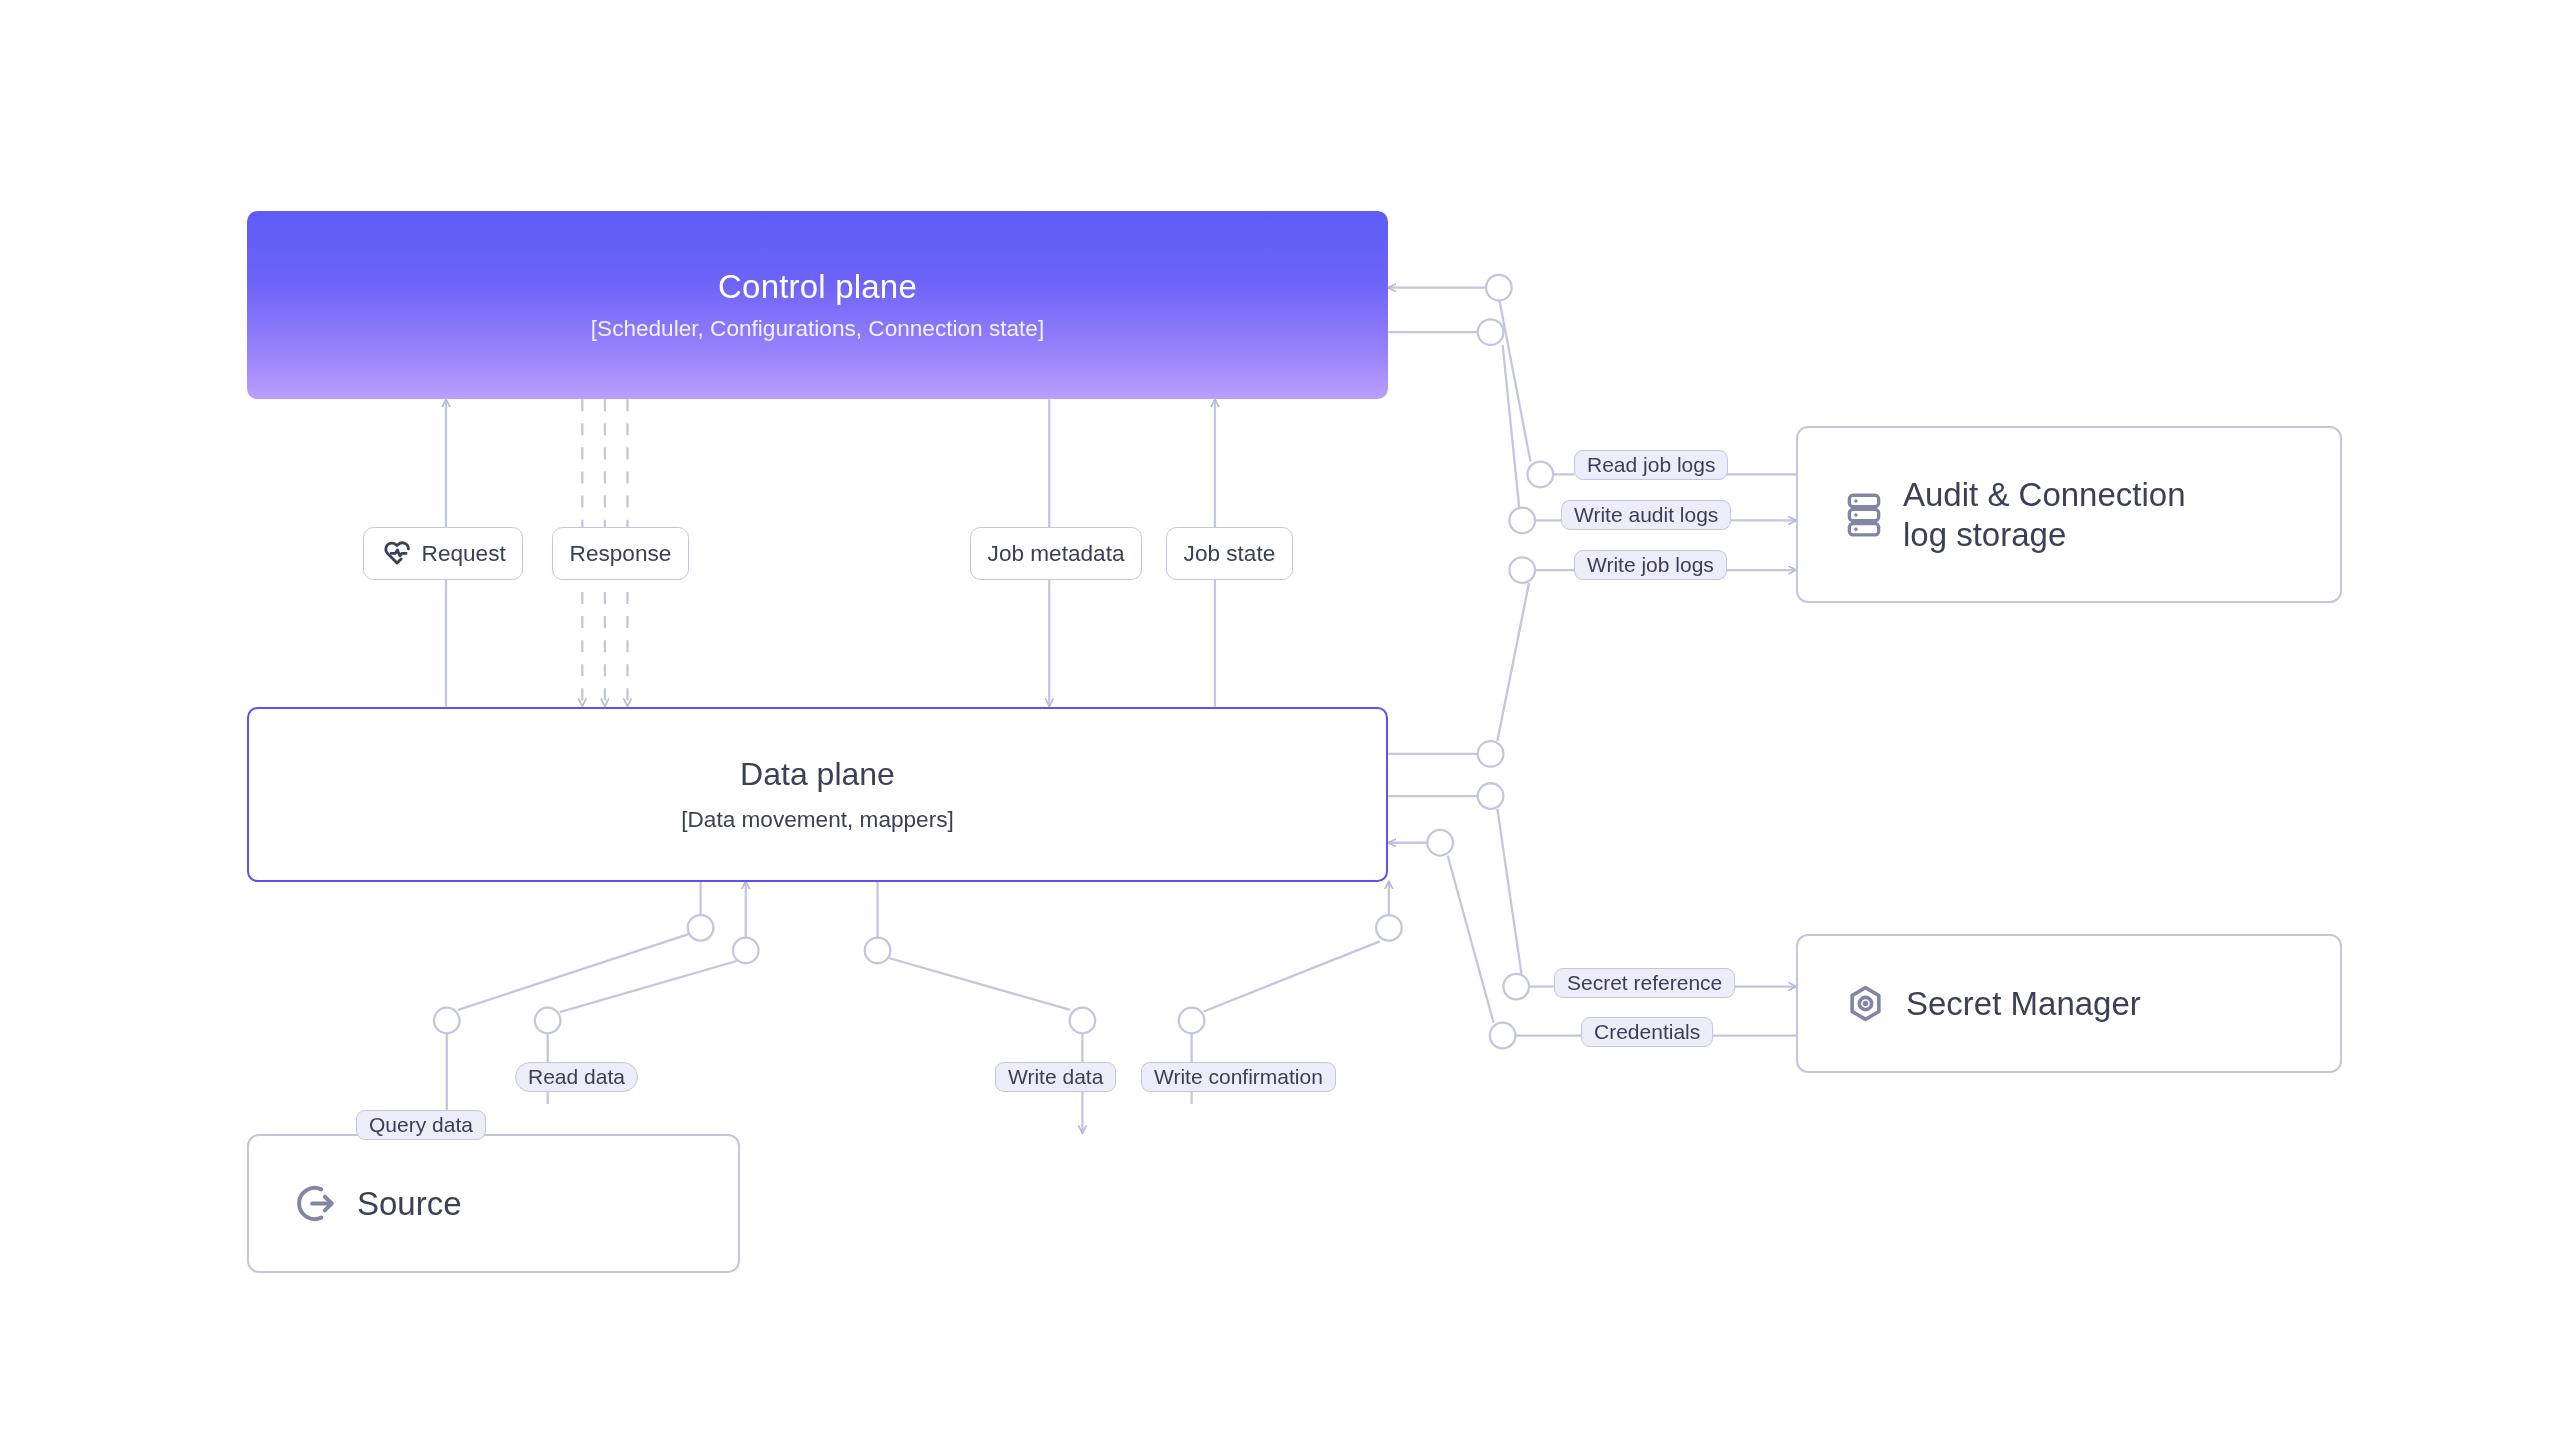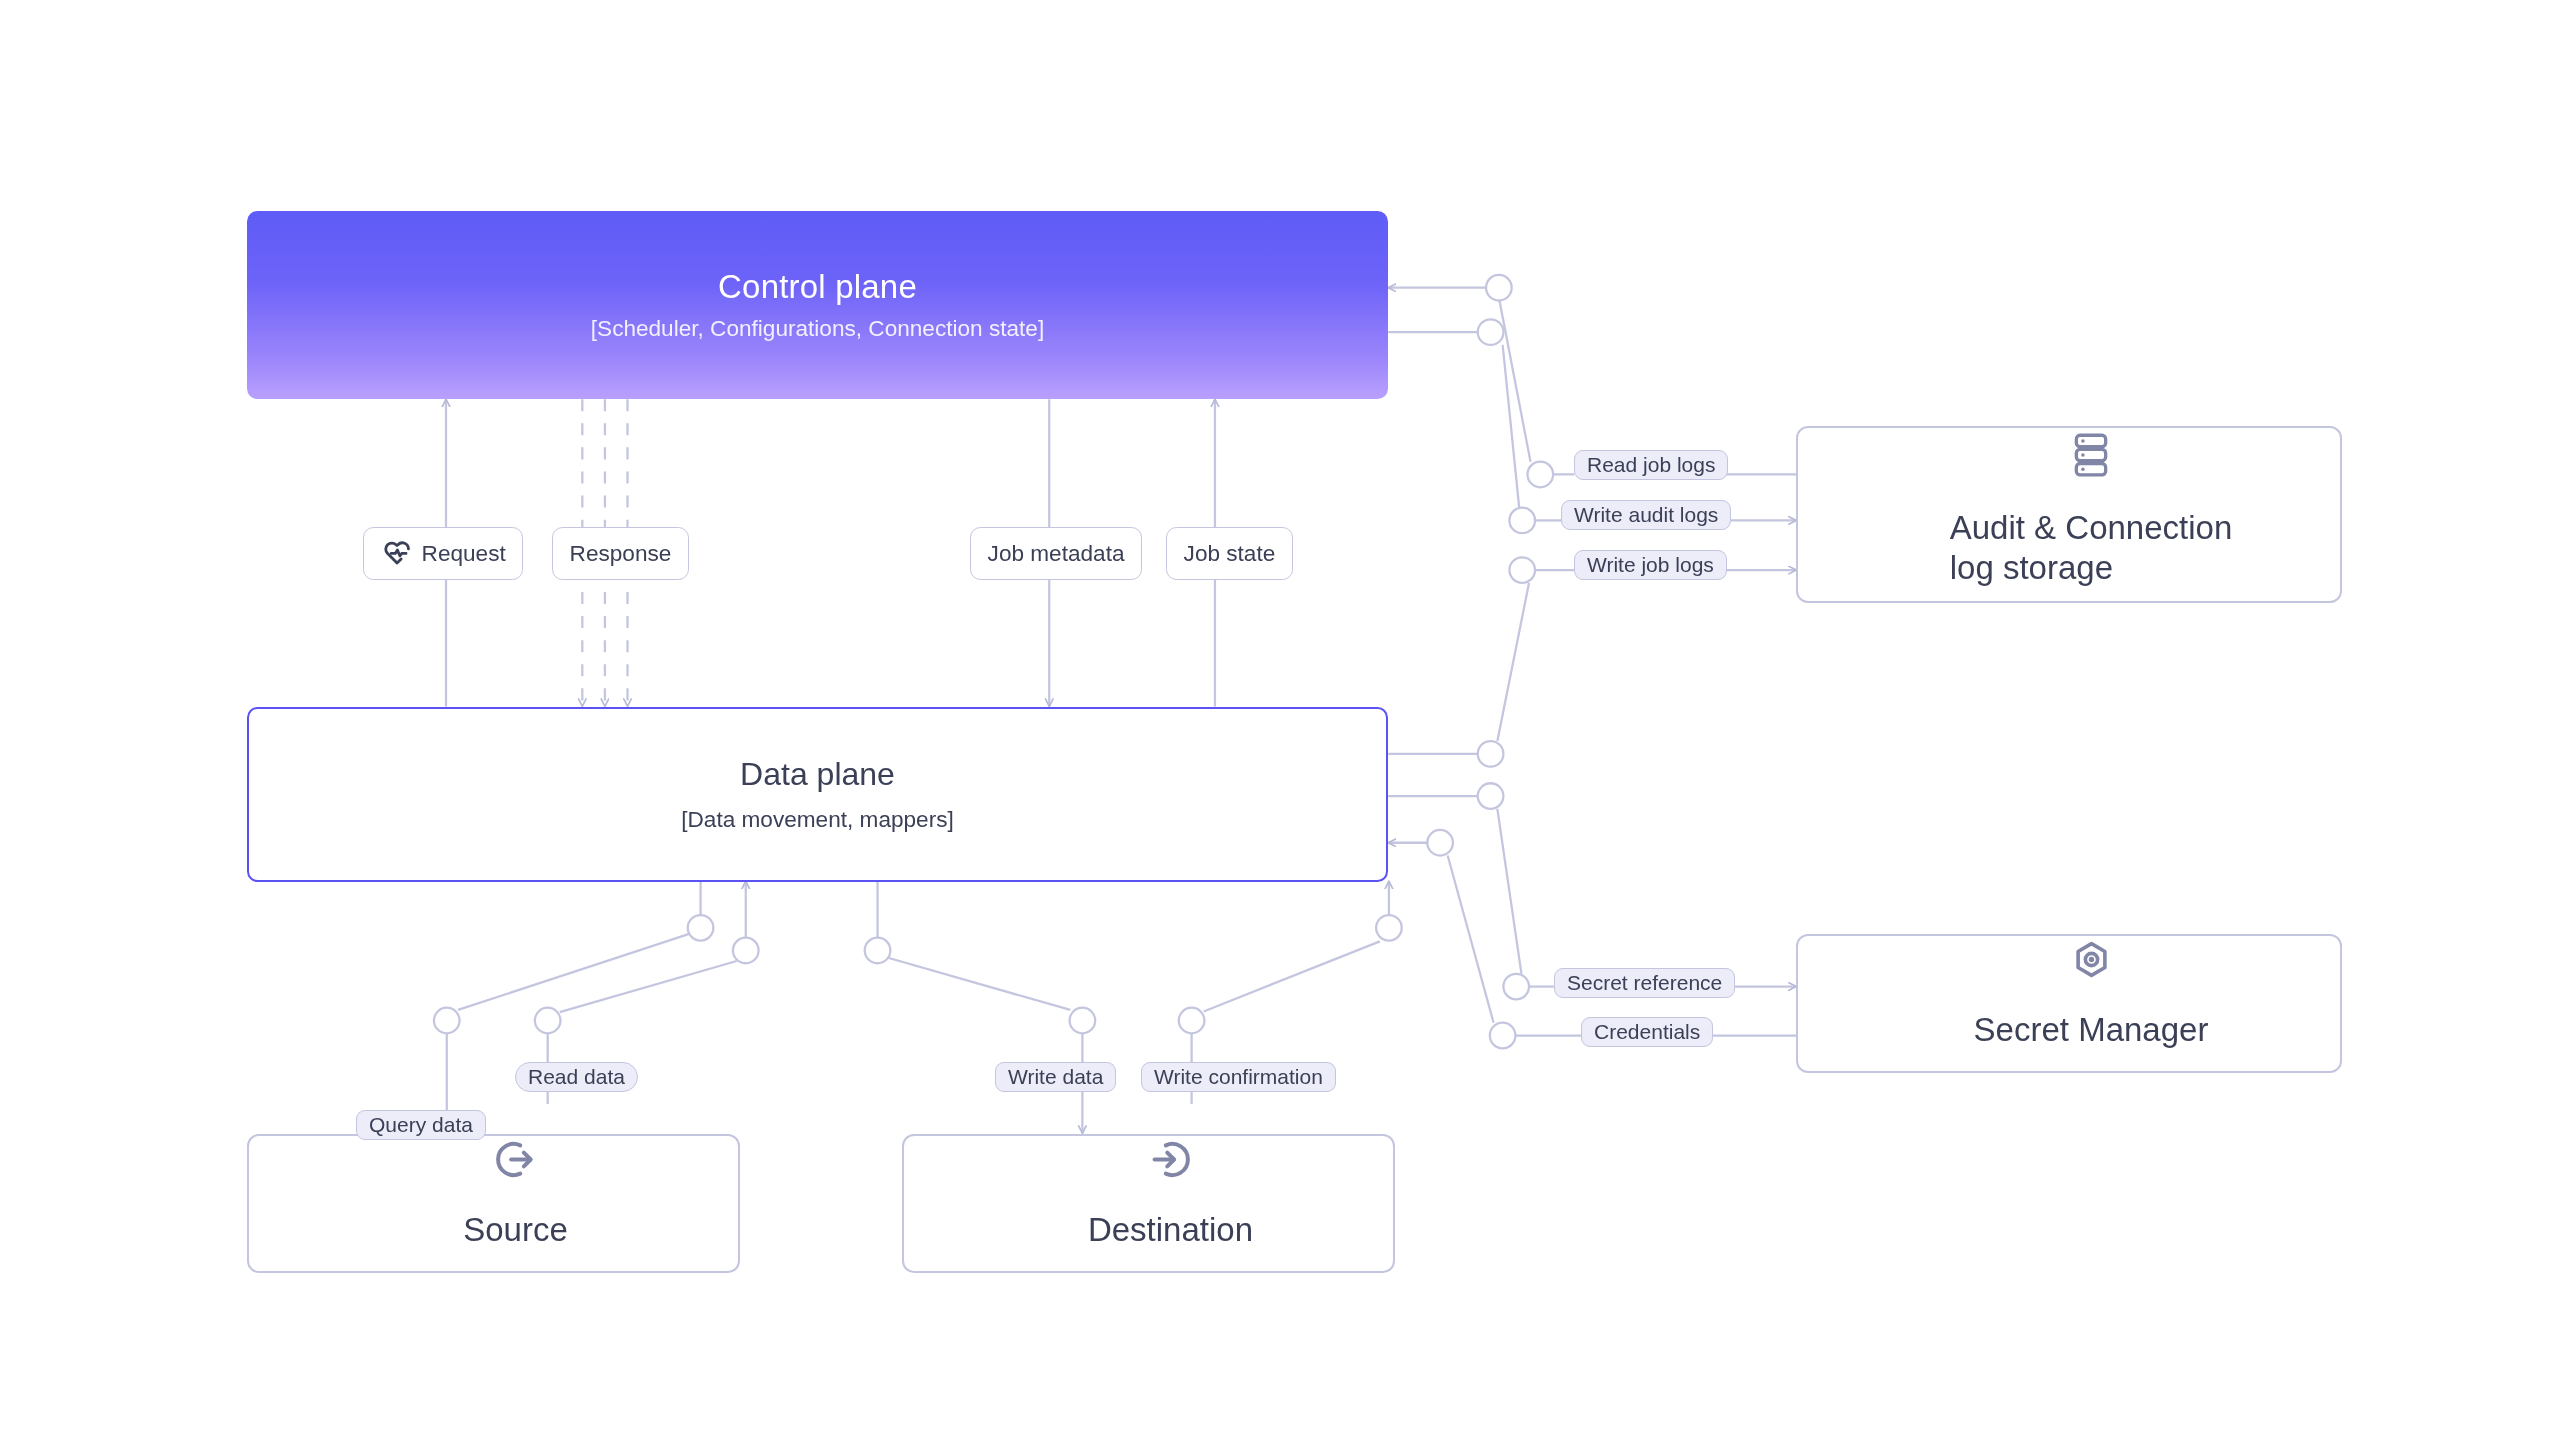--- a/index.html
+++ b/index.html
@@ -19,21 +19,21 @@
   #control-plane .p-title{color:#ffffff;font-size:33px;font-weight:400;letter-spacing:0.2px;}
   #control-plane .p-sub{color:#f2f0ff;font-size:22.6px;font-weight:400;margin-top:10.5px;}
   #data-plane{left:247px;top:707px;width:1141px;height:175px;
       background:#ffffff;border:2.3px solid #5b52f4;}
   #data-plane .p-title{color:#3b4057;font-size:32px;font-weight:400;}
   #data-plane .p-sub{color:#3b4057;font-size:22.6px;font-weight:400;margin-top:13.6px;}
 
   
   .node{position:absolute;box-sizing:border-box;background:#fff;
         border:2.3px solid #c3c6de;border-radius:12px;
-        display:flex;align-items:center;padding-left:44px;gap:27px;flex-direction:column;}
+        display:flex;align-items:center;padding-left:44px;gap:17px;}
   .node .n-label{color:#3b4057;font-size:33px;font-weight:400;line-height:1.2;}
   #node-audit{left:1796px;top:426px;width:546px;height:177px;}
   #node-secret{left:1796px;top:934px;width:546px;height:139px;}
   #node-source{left:247px;top:1134px;width:493px;height:139px;}
   #node-destination{left:902px;top:1134px;width:493px;height:139px;}
   .node-icon{flex:0 0 auto;display:flex;align-items:center;justify-content:center;}
 
   
   .chip{position:absolute;box-sizing:border-box;display:flex;align-items:center;
         justify-content:center;gap:9px;border-radius:9px;white-space:nowrap;
@@ -184,30 +184,20 @@
     <span class="node-icon">
       <svg width="47" height="47" viewBox="0 0 26 26" fill="none" stroke="#8186a6" stroke-width="2.2" stroke-linecap="round" stroke-linejoin="round">
         <path d="M15.6 5.2 A8.6 8.6 0 1 0 15.6 20.8"></path>
         <path d="M10.6 13 H21.2"></path>
         <path d="M17.6 9.2 L21.4 13 L17.6 16.8"></path>
       </svg>
     </span>
     <span class="n-label">Source</span>
   </div>
 
-  <div class="node" id="node-destination">
-    <span class="node-icon">
-      <svg width="47" height="47" viewBox="0 0 26 26" fill="none" stroke="#8186a6" stroke-width="2.2" stroke-linecap="round" stroke-linejoin="round">
-        <path d="M10.4 5.2 A8.6 8.6 0 1 1 10.4 20.8"></path>
-        <path d="M4.2 13 H14.8"></path>
-        <path d="M11.2 9.2 L15.0 13 L11.2 16.8"></path>
-      </svg>
-    </span>
-    <span class="n-label">Destination</span>
-  </div>
 
   <div class="chip solidbox" id="chip-request">
     <span class="chip-ico">
       <svg width="32" height="32" viewBox="0 0 24 24" fill="none" stroke="#3b4057" stroke-width="2.1" stroke-linecap="round" stroke-linejoin="round">
         <path d="M20.6 8.2 a4.6 4.6 0 0 0-7.9-3.2 l-0.7 0.7 -0.7-0.7 a4.6 4.6 0 0 0-6.5 6.5 l7.2 7.3 3.1-3.1"></path>
         <path d="M7.6 11.6 h3.1 l1.6-2.6 1.9 4.4 1.3-1.8 h3.3"></path>
       </svg>
     </span>
     <span>Request</span>
   </div>

